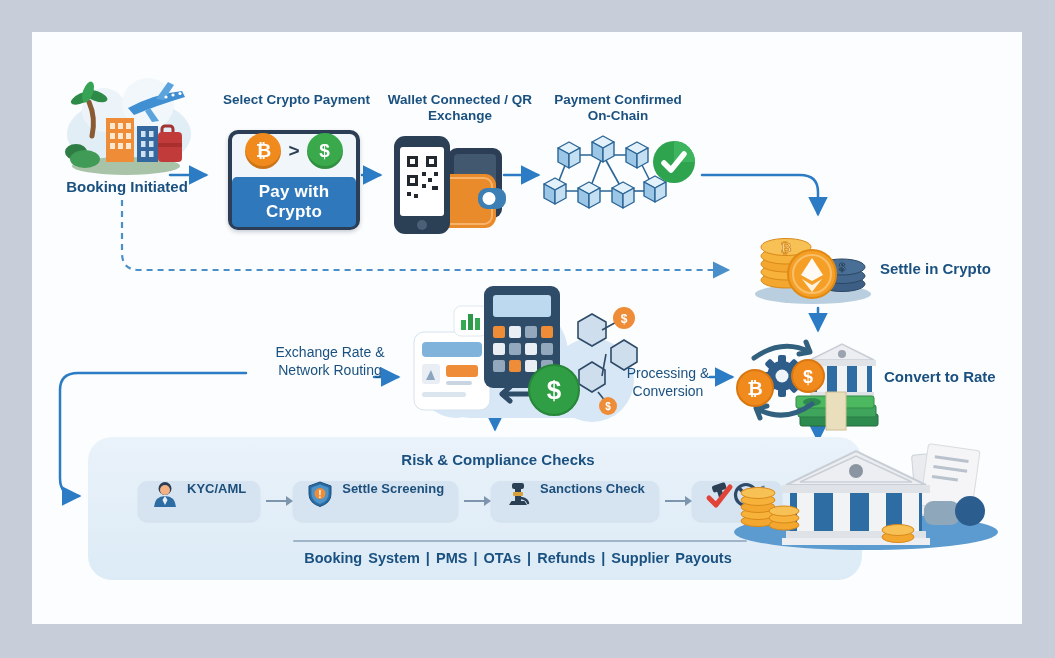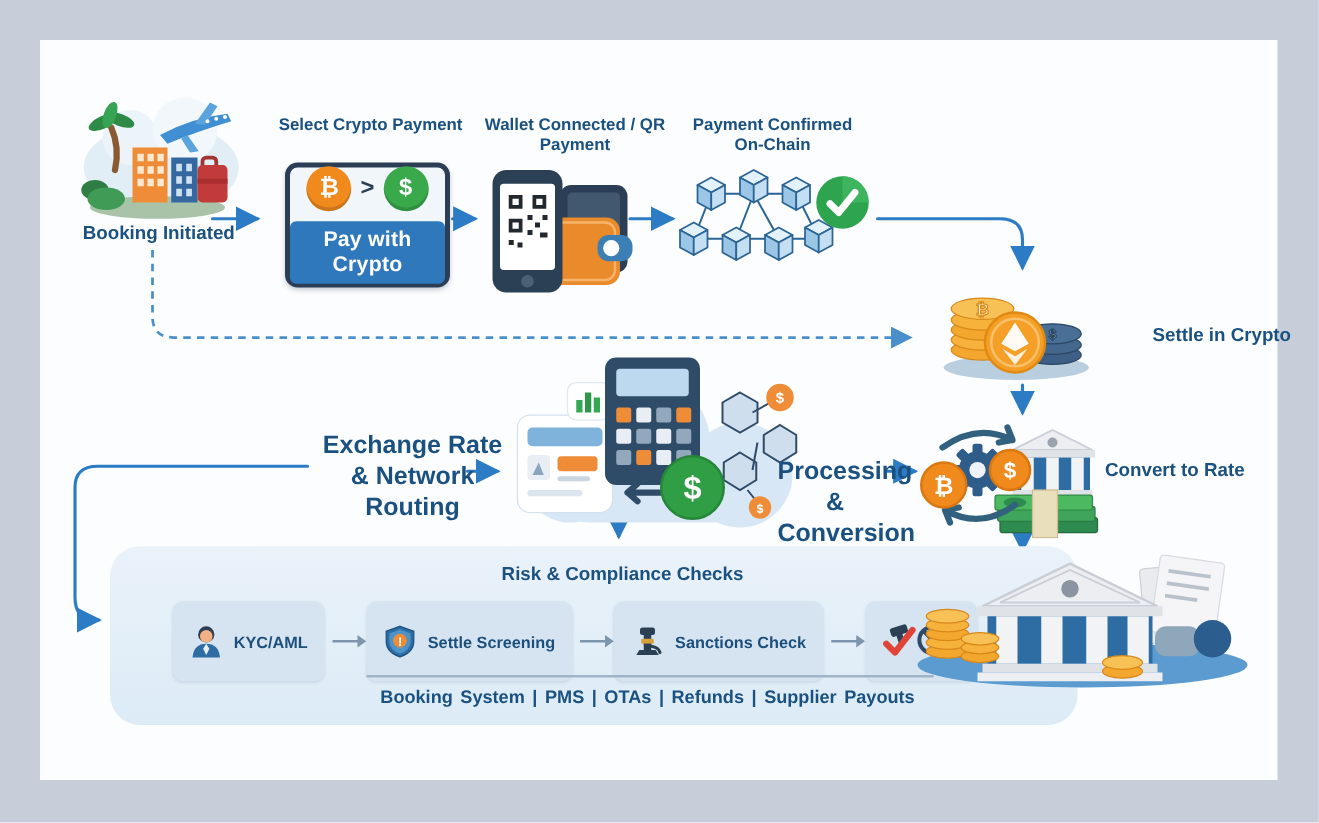--- a/index.html
+++ b/index.html
@@ -2,41 +2,41 @@
 <html style="--bg-outer: #c7ced9; --canvas: #fcfdfe; --text-navy: #1a5180; --arrow-blue: #2b7cc4; --arrow-dashed: #4a8fca; --panel-bg: #e4eef8; --chip-bg: #d6e4f1; --bitcoin-orange: #f08a1d; --dollar-green: #3aa94c; --check-green: #2ea44f; --button-blue: #2e78bb;"><head>
 <meta charset="utf-8">
 <style>
   html,body{margin:0;padding:0;}
   body{font-family:"Liberation Sans","DejaVu Sans",sans-serif;}
   .stage{position:relative;width:1055px;height:658px;background:var(--bg-outer,#c7ced9);overflow:hidden;}
   .canvas{position:absolute;left:32px;top:32px;width:990px;height:592px;background:var(--canvas,#fcfdfe);}
   .abs{position:absolute;}
   .heading{color:var(--text-navy,#1a5180);font-weight:700;font-size:13.5px;line-height:1.18;text-align:center;}
   .biglabel{color:var(--text-navy,#1a5180);font-weight:700;font-size:15px;line-height:1.2;}
-  .midlabel{color:var(--text-navy,#1a5180);font-weight:700;font-size:20px;line-height:1.25;text-align:center;}
+  .midlabel{color:var(--text-navy,#1a5180);font-weight:400;font-size:14px;line-height:1.25;text-align:center;}
   svg{display:block;overflow:visible;}
   
   .crypto-card{box-sizing:border-box;border:4px solid #2c3e55;border-radius:10px;background:#f1f6fa;
     display:flex;flex-direction:column;align-items:center;justify-content:center;gap:8px;box-shadow:0 2px 4px rgba(40,60,90,.25);}
   .coin-row{display:flex;align-items:center;gap:7px;}
   .coin{width:36px;height:36px;border-radius:50%;display:flex;align-items:center;justify-content:center;
     color:#fff;font-weight:700;font-size:19px;box-shadow:inset 0 -3px 0 rgba(0,0,0,.15);}
   .coin.btc{background:var(--bitcoin-orange,#f08a1d);}
   .coin.usd{background:var(--dollar-green,#3aa94c);}
   .gt{color:#2c3e55;font-weight:700;font-size:19px;}
   .pay-btn{background:var(--button-blue,#2e78bb);color:#fff;font-size:17px;font-weight:700;
     padding:5px 13px;border-radius:5px;border:none;letter-spacing:.2px;}
   
   .panel{left:56px;top:405px;width:774px;height:143px;border-radius:24px;
     background:linear-gradient(#eaf2fa,#dcebf6);}
   .panel-title{position:absolute;left:150px;top:14px;width:520px;text-align:center;
     color:var(--text-navy,#1a5180);font-weight:700;font-size:15px;}
   .chips{position:absolute;left:50px;top:44px;display:flex;align-items:center;}
-  .chip{height:40px;background:var(--chip-bg,#d6e4f1);border-radius:9px;display:flex;align-items:center;
-    gap:9px;padding:12px 14px;box-shadow:0 1px 2px rgba(60,90,120,.12);}
+  .chip{height:40px;background:var(--chip-bg,#d6e4f1);border-radius:9px;display:flex;
+    gap:9px;padding:0 14px;box-shadow:0 1px 2px rgba(60,90,120,.12);}
   .chip-label{color:#1c4f7c;font-weight:700;font-size:13px;white-space:nowrap;}
   .chip-arrow{width:21px;height:2px;background:#7d95ad;margin:0 6px;position:relative;}
   .chip-arrow::after{content:"";position:absolute;right:-6px;top:-4px;border-left:7px solid #7d95ad;
     border-top:5px solid transparent;border-bottom:5px solid transparent;}
   .divider{position:absolute;left:205px;top:103px;width:454px;height:2px;background:#9fb4c9;border-radius:1px;}
   .systems{position:absolute;left:200px;top:113px;width:460px;text-align:center;
     color:var(--text-navy,#1a5180);font-weight:700;font-size:14.5px;word-spacing:2px;}
 </style>
 </head>
 <body>
@@ -126,21 +126,21 @@
     <div class="abs heading" style="left:186px;top:60px;width:152px;text-align:right;">Select Crypto Payment</div>
     <div class="abs crypto-card" style="left:196px;top:98px;width:132px;height:100px;">
       <div class="coin-row">
         <div class="coin btc">₿</div>
         <div class="gt">&gt;</div>
         <div class="coin usd">$</div>
       </div>
       <button class="pay-btn">Pay with Crypto</button>
     </div>
 
-    <div class="abs heading" style="left:348px;top:60px;width:160px;">Wallet Connected / QR Payment</div>
+    <div class="abs heading" style="left:348px;top:60px;width:160px;">Wallet Connected / QR Exchange</div>
     <div class="abs" style="left:358px;top:100px;">
       <svg width="116" height="104" viewBox="0 0 116 104">
         <g>
           <rect x="58" y="16" width="54" height="70" rx="9" fill="#2c3e55"></rect>
           <rect x="64" y="22" width="42" height="32" rx="4" fill="#41586f"></rect>
           <rect x="56" y="46" width="36" height="12" rx="2" fill="#f2e4c9" transform="rotate(-4 56 46)"></rect>
           <rect x="48" y="42" width="58" height="54" rx="11" fill="#e98a2b"></rect>
           <rect x="52" y="46" width="50" height="46" rx="8" fill="none" stroke="#f7b36a" stroke-width="2"></rect>
           <rect x="88" y="56" width="28" height="21" rx="9" fill="#3c7fb5"></rect>
           <circle cx="99" cy="66.5" r="6.5" fill="#fff"></circle>
@@ -222,21 +222,21 @@
           <text x="92" y="49" text-anchor="middle" font-size="11" font-weight="bold" fill="#8fadcc">$</text>
         </g>
         <g>
           <circle cx="62" cy="52" r="24" fill="#f59f27" stroke="#e08a14" stroke-width="2"></circle>
           <circle cx="62" cy="52" r="19" fill="none" stroke="#f8c06a" stroke-width="2"></circle>
           <path d="M62 36 L73 53 L62 59 L51 53 Z" fill="#ffffff" opacity="0.95"></path>
           <path d="M52 57 L62 70 L72 57 L62 63 Z" fill="#ffffff" opacity="0.85"></path>
         </g>
       </svg>
     </div>
-    <div class="abs biglabel" style="left:890px;top:228px;width:130px;">Settle in Crypto</div>
+    <div class="abs biglabel" style="left:848px;top:228px;width:130px;">Settle in Crypto</div>
 
     <div class="abs midlabel" style="left:218px;top:312px;width:160px;">Exchange Rate &amp; Network Routing</div>
 
     <div class="abs" style="left:364px;top:252px;">
       <svg width="252" height="146" viewBox="0 0 252 146">
         <g fill="#d7e7f6">
           <circle cx="60" cy="96" r="38"></circle>
             <circle cx="120" cy="70" r="52"></circle>
             <circle cx="196" cy="96" r="42"></circle>
           <rect x="48" y="82" width="166" height="52" rx="26"></rect>

